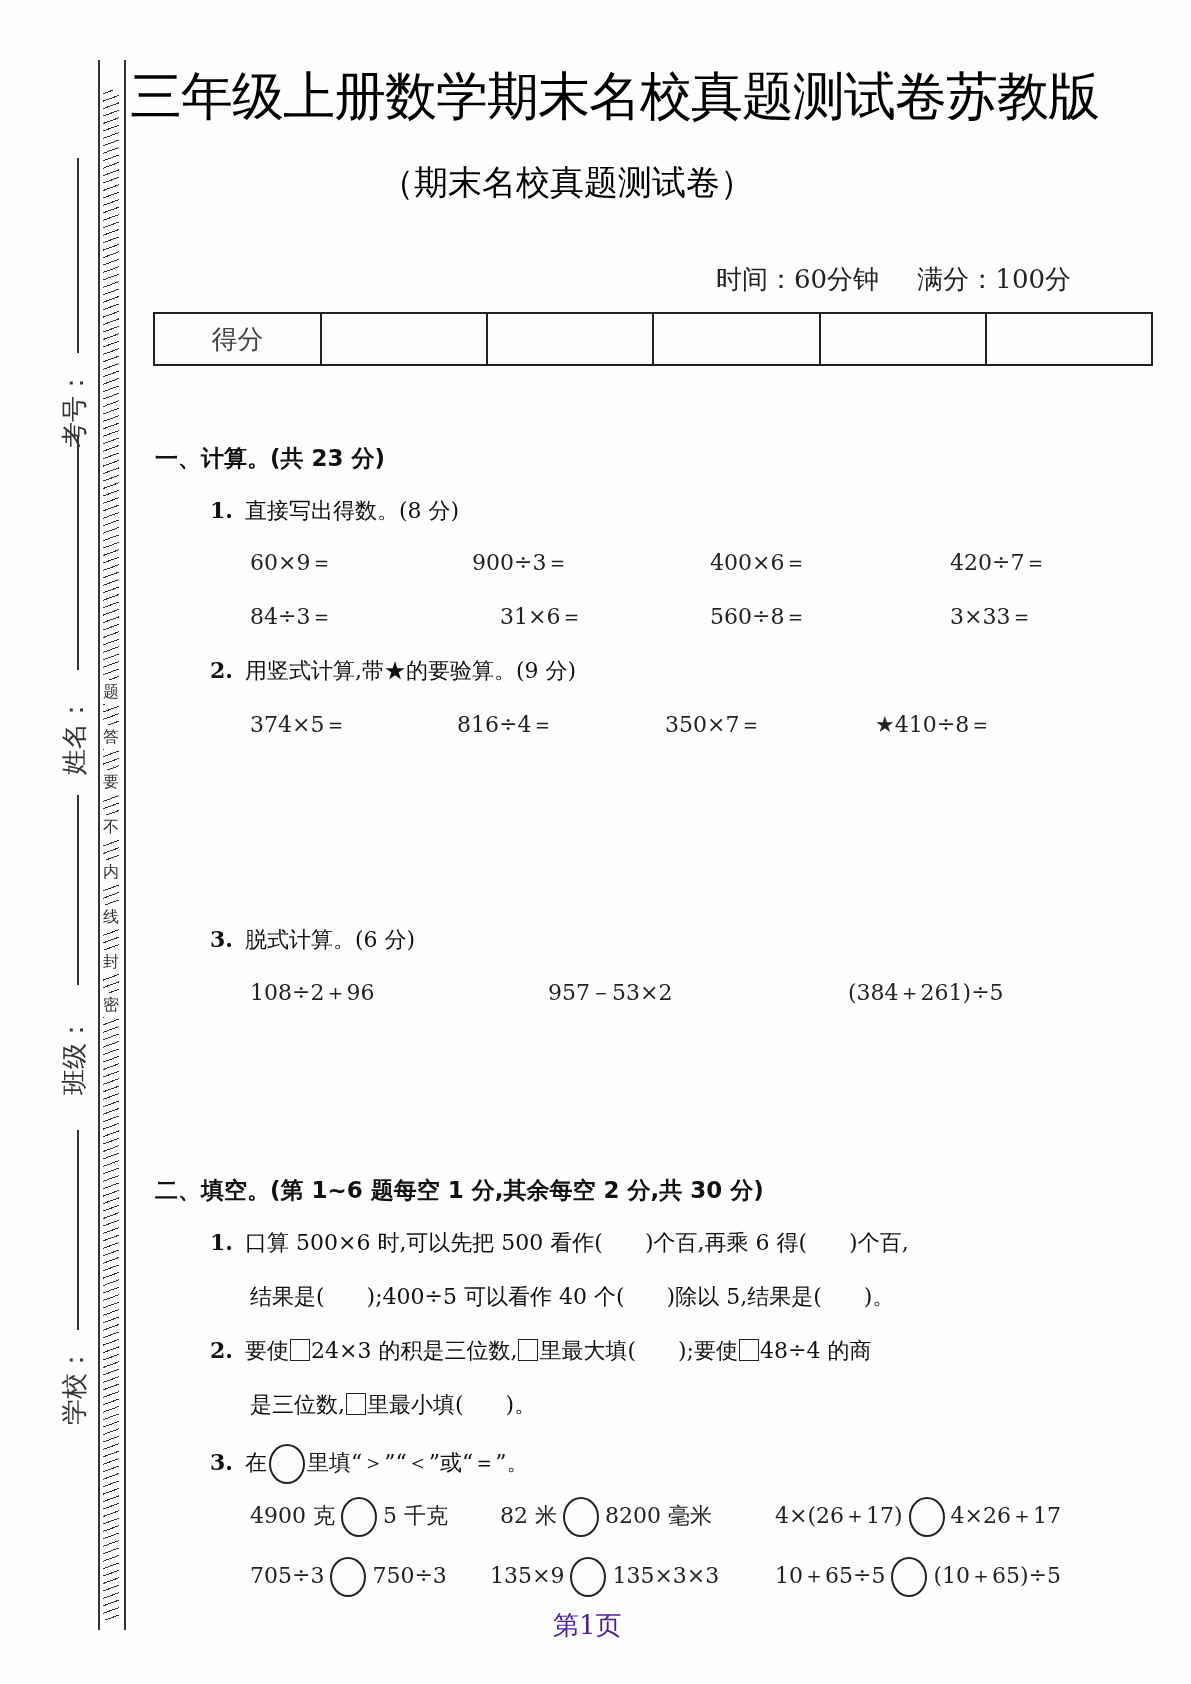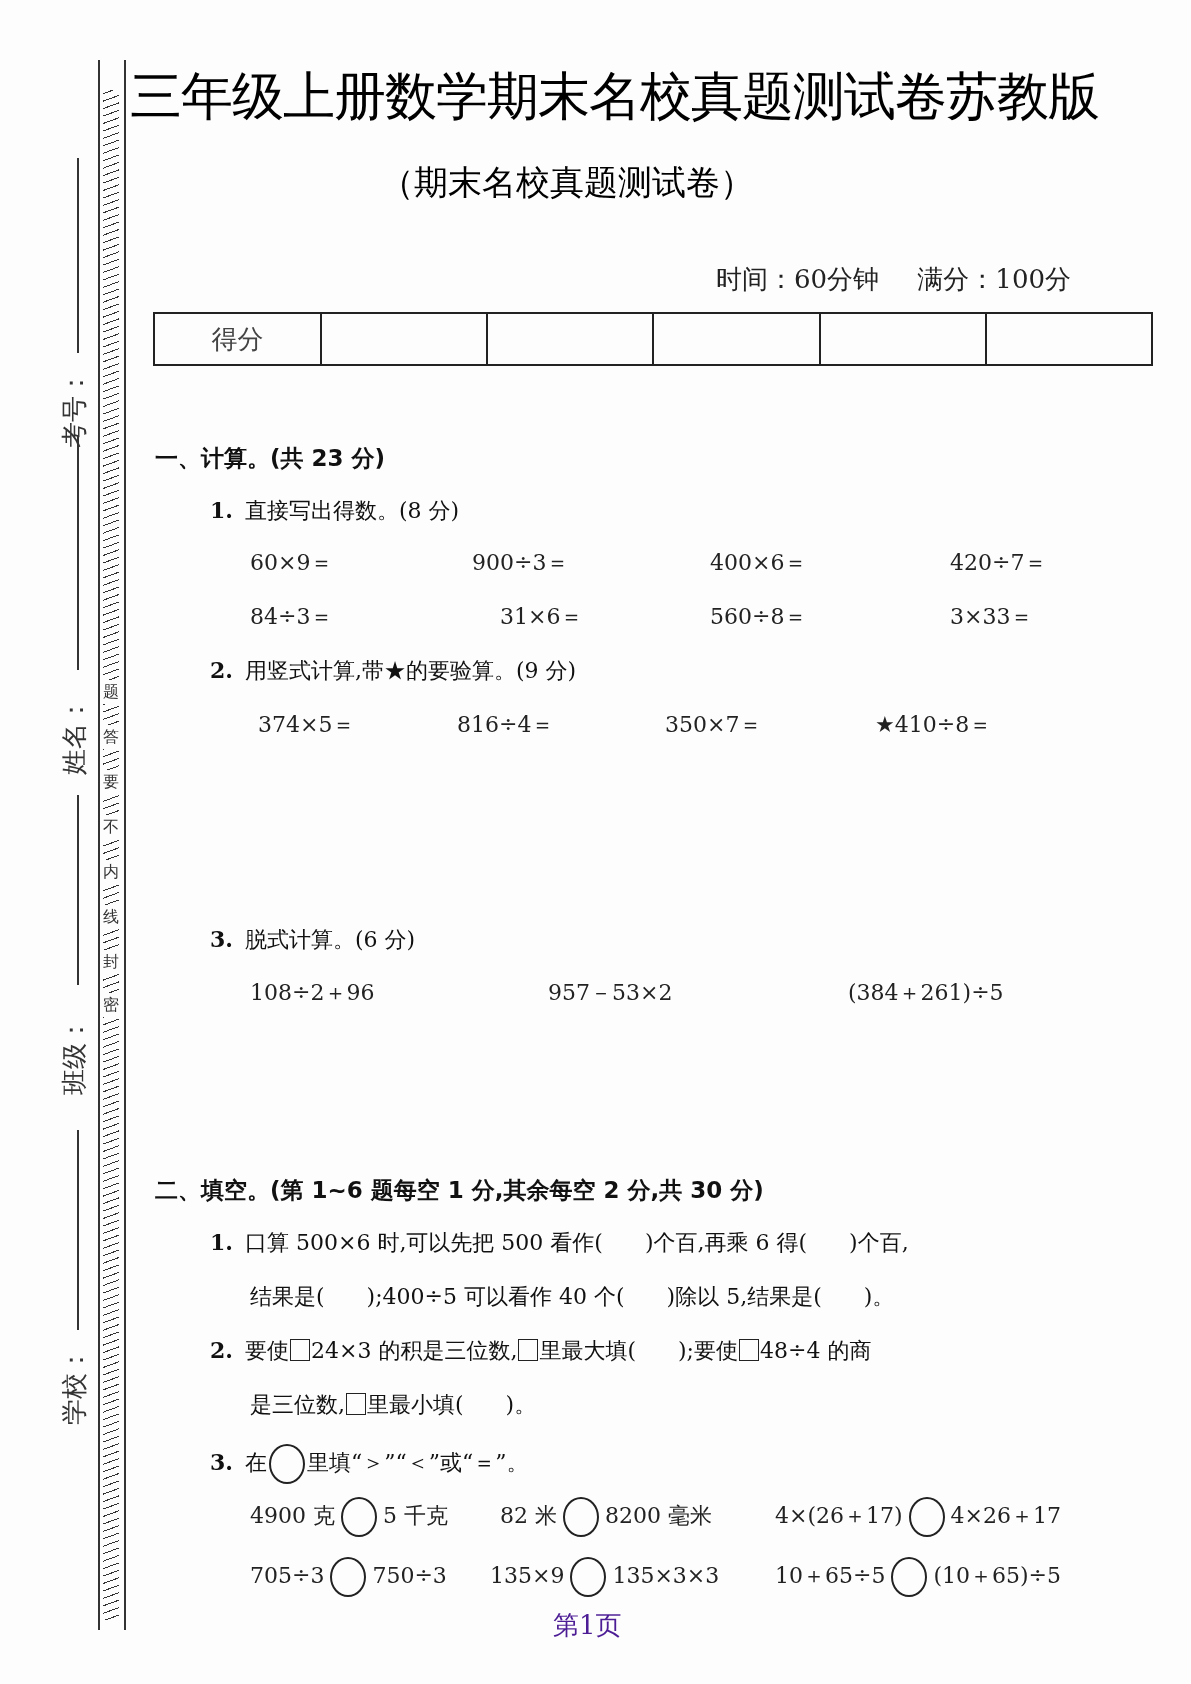--- a/index.html
+++ b/index.html
@@ -127,21 +127,21 @@
 <div class="expr" style="left:710px; top:548px;">400×6＝</div>
 <div class="expr" style="left:950px; top:548px;">420÷7＝</div>
 <div class="expr" style="left:250px; top:602px;">84÷3＝</div>
 <div class="expr" style="left:472px; top:602px;margin-left:28px;">31×6＝</div>
 <div class="expr" style="left:710px; top:602px;">560÷8＝</div>
 <div class="expr" style="left:950px; top:602px;">3×33＝</div>
 
 <div class="q-title" style="top:656px;">
   <span class="num">2.</span><span>用竖式计算,带★的要验算。(9 分)</span>
 </div>
-<div class="expr" style="left:250px; top:710px;margin-left:8px;">374×5＝</div>
+<div class="expr" style="left:250px; top:710px;">374×5＝</div>
 <div class="expr" style="left:457px; top:710px;">816÷4＝</div>
 <div class="expr" style="left:665px; top:710px;">350×7＝</div>
 <div class="expr" style="left:875px; top:710px;">★410÷8＝</div>
 
 <div class="q-title" style="top:925px;">
   <span class="num">3.</span><span>脱式计算。(6 分)</span>
 </div>
 <div class="expr" style="left:250px; top:978px;">108÷2＋96</div>
 <div class="expr" style="left:548px; top:978px;">957－53×2</div>
 <div class="expr" style="left:848px; top:978px;">(384＋261)÷5</div>

